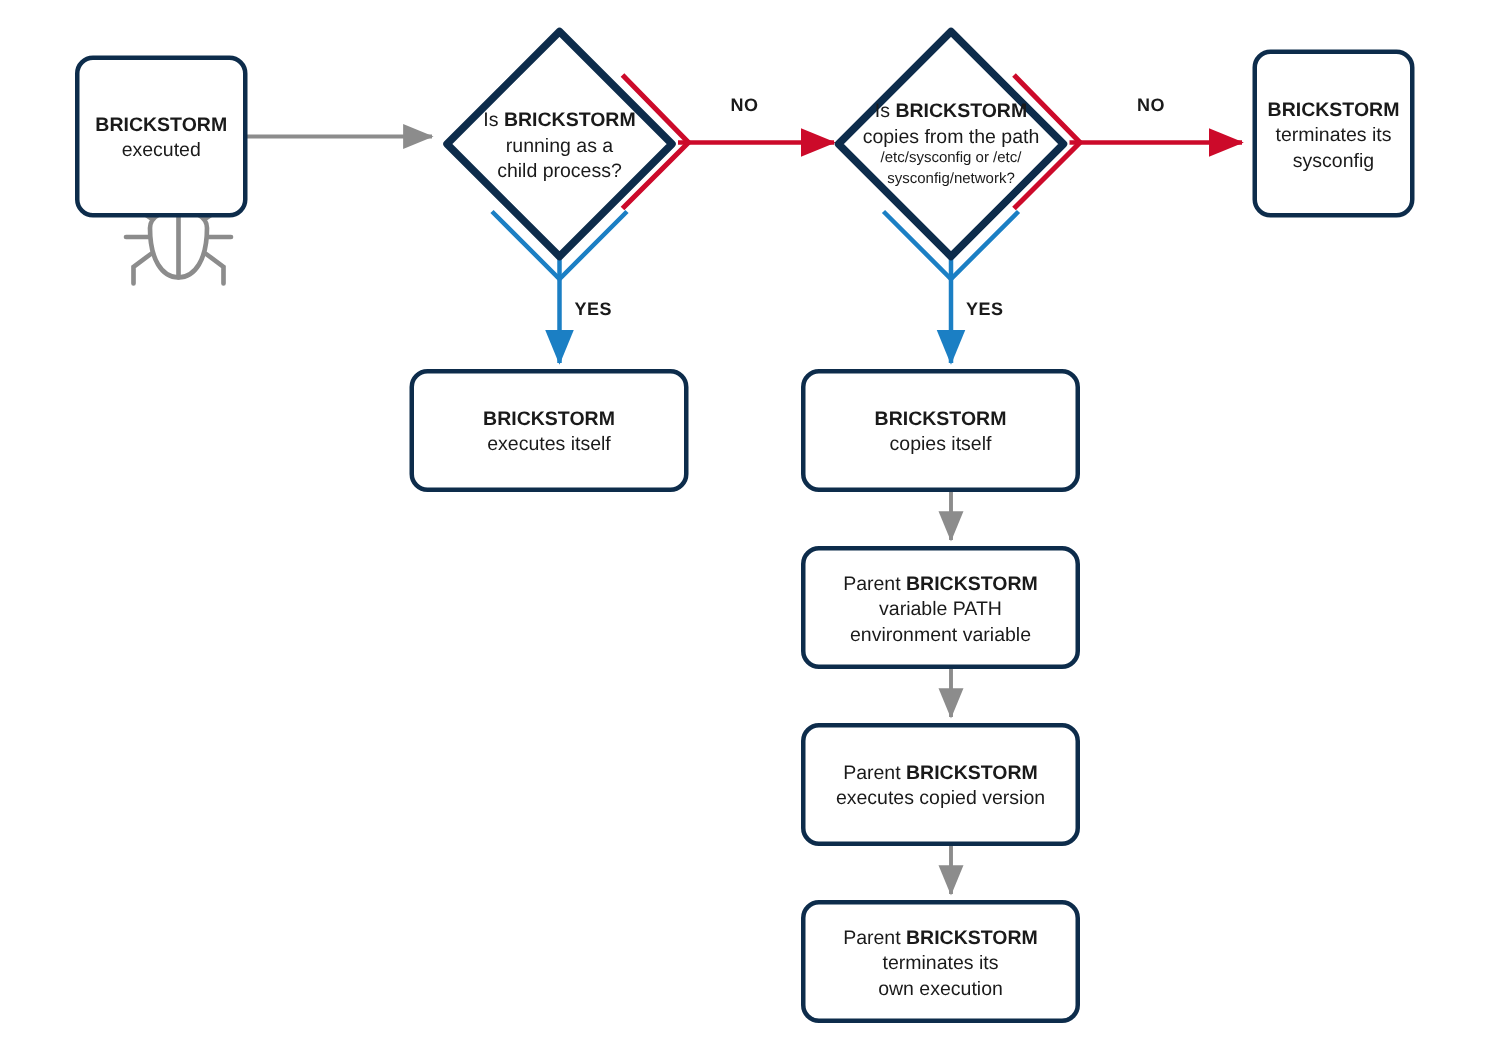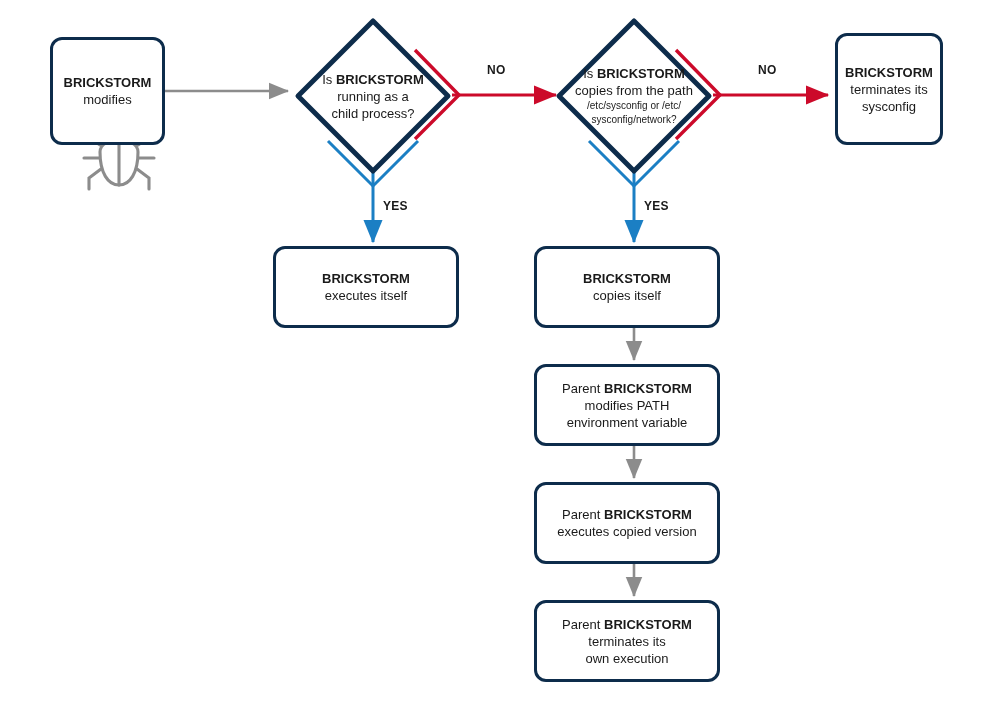--- a/index.html
+++ b/index.html
@@ -184,21 +184,21 @@
       <path d="M23,64 L11,73 L11,84"></path>
 
       <path d="M60,40 L72,32 L72,21"></path>
       <path d="M61,53 L76,53"></path>
       <path d="M59,64 L71,73 L71,84"></path>
     </g>
   </svg>
 
   <div class="node-box" style="left:50px; top:37px; width:115px; height:108px;">
     <div class="node-line bold">BRICKSTORM</div>
-    <div class="node-line">modifies</div>
+    <div class="node-line">executed</div>
   </div>
 
   <div class="diamond-wrap" style="left:292px; top:15px; width:162px; height:162px;">
     <svg class="diamond-shape" width="162" height="162" viewBox="0 0 162 162">
       <path d="M81,6 L156,81 L81,156 L6,81 Z" fill="#ffffff" stroke="#0d2c4b" stroke-width="5" stroke-linejoin="round"></path>
     </svg>
     <div class="diamond-text">
       <div class="dl"><span>Is </span><span class="bold">BRICKSTORM</span></div>
       <div class="dl">running as a</div>
       <div class="dl">child process?</div>
@@ -228,21 +228,21 @@
     <div class="node-line">executes itself</div>
   </div>
 
   <div class="node-box" style="left:534px; top:246px; width:186px; height:82px;">
     <div class="node-line bold">BRICKSTORM</div>
     <div class="node-line">copies itself</div>
   </div>
 
   <div class="node-box" style="left:534px; top:364px; width:186px; height:82px;">
     <div class="node-line"><span>Parent </span><span class="bold">BRICKSTORM</span></div>
-    <div class="node-line">modifies PATH</div>
+    <div class="node-line">variable PATH</div>
     <div class="node-line">environment variable</div>
   </div>
 
   <div class="node-box" style="left:534px; top:482px; width:186px; height:82px;">
     <div class="node-line"><span>Parent </span><span class="bold">BRICKSTORM</span></div>
     <div class="node-line">executes copied version</div>
   </div>
 
   <div class="node-box" style="left:534px; top:600px; width:186px; height:82px;">
     <div class="node-line"><span>Parent </span><span class="bold">BRICKSTORM</span></div>

